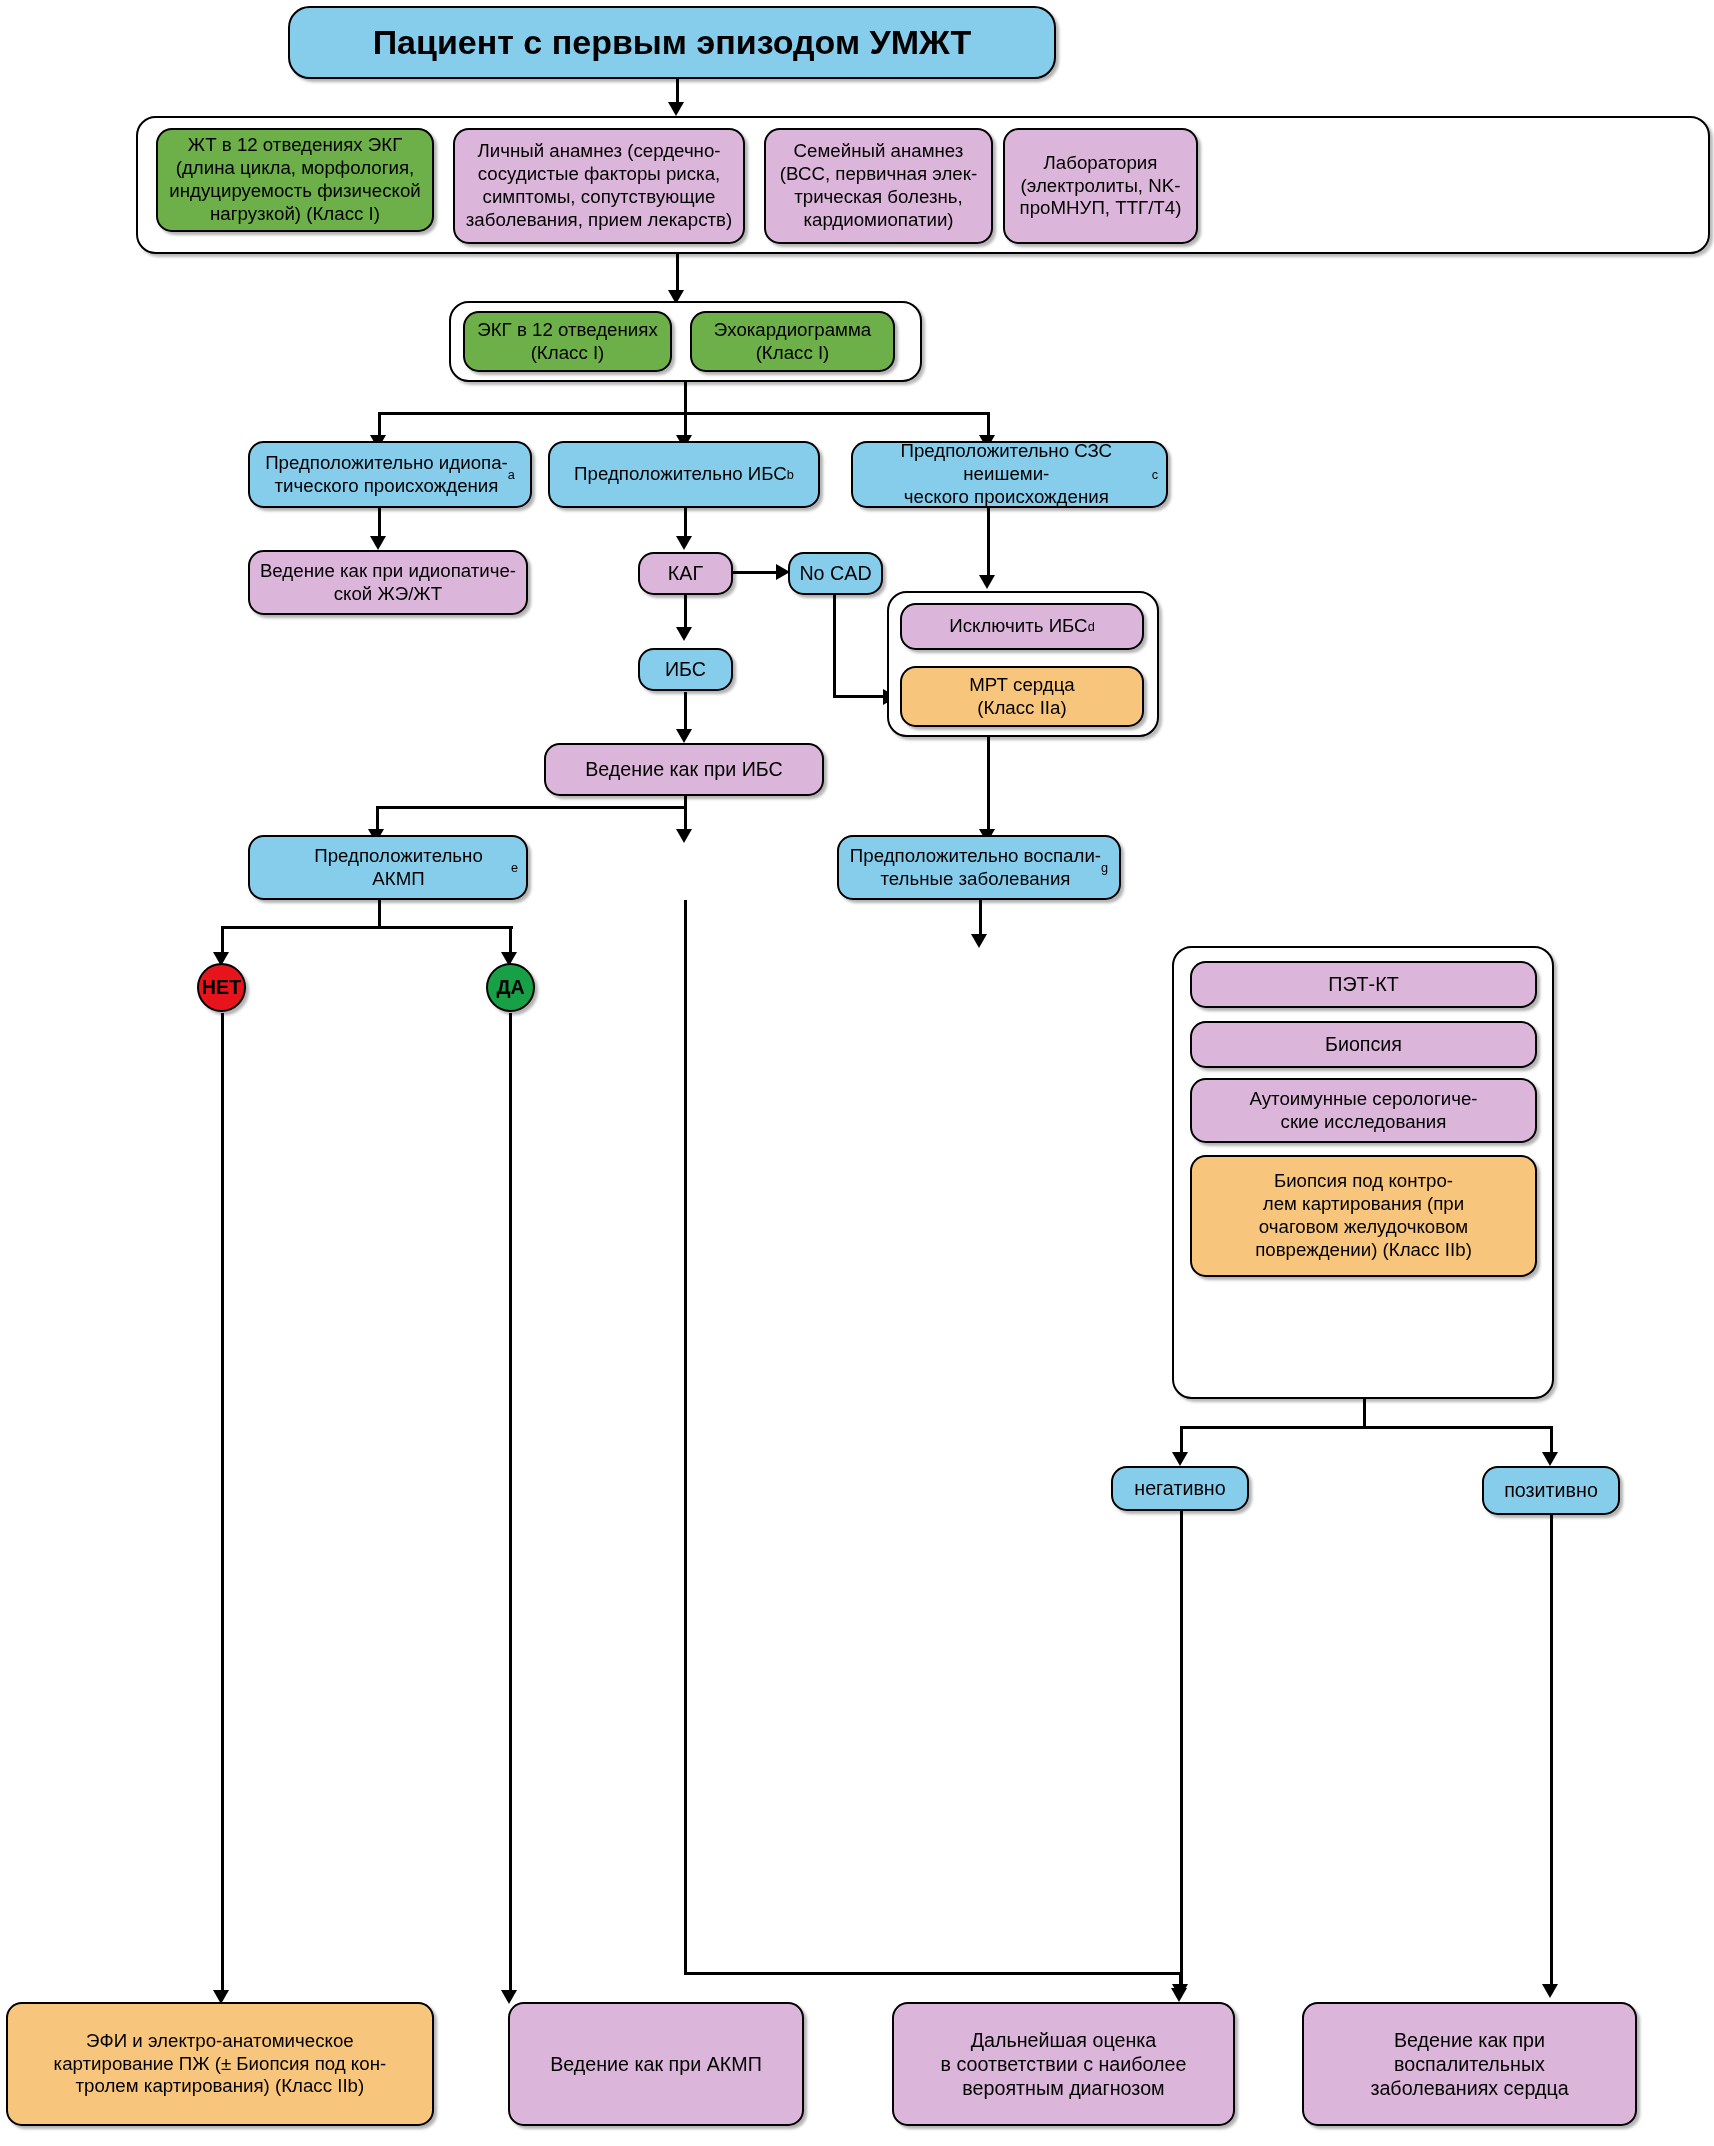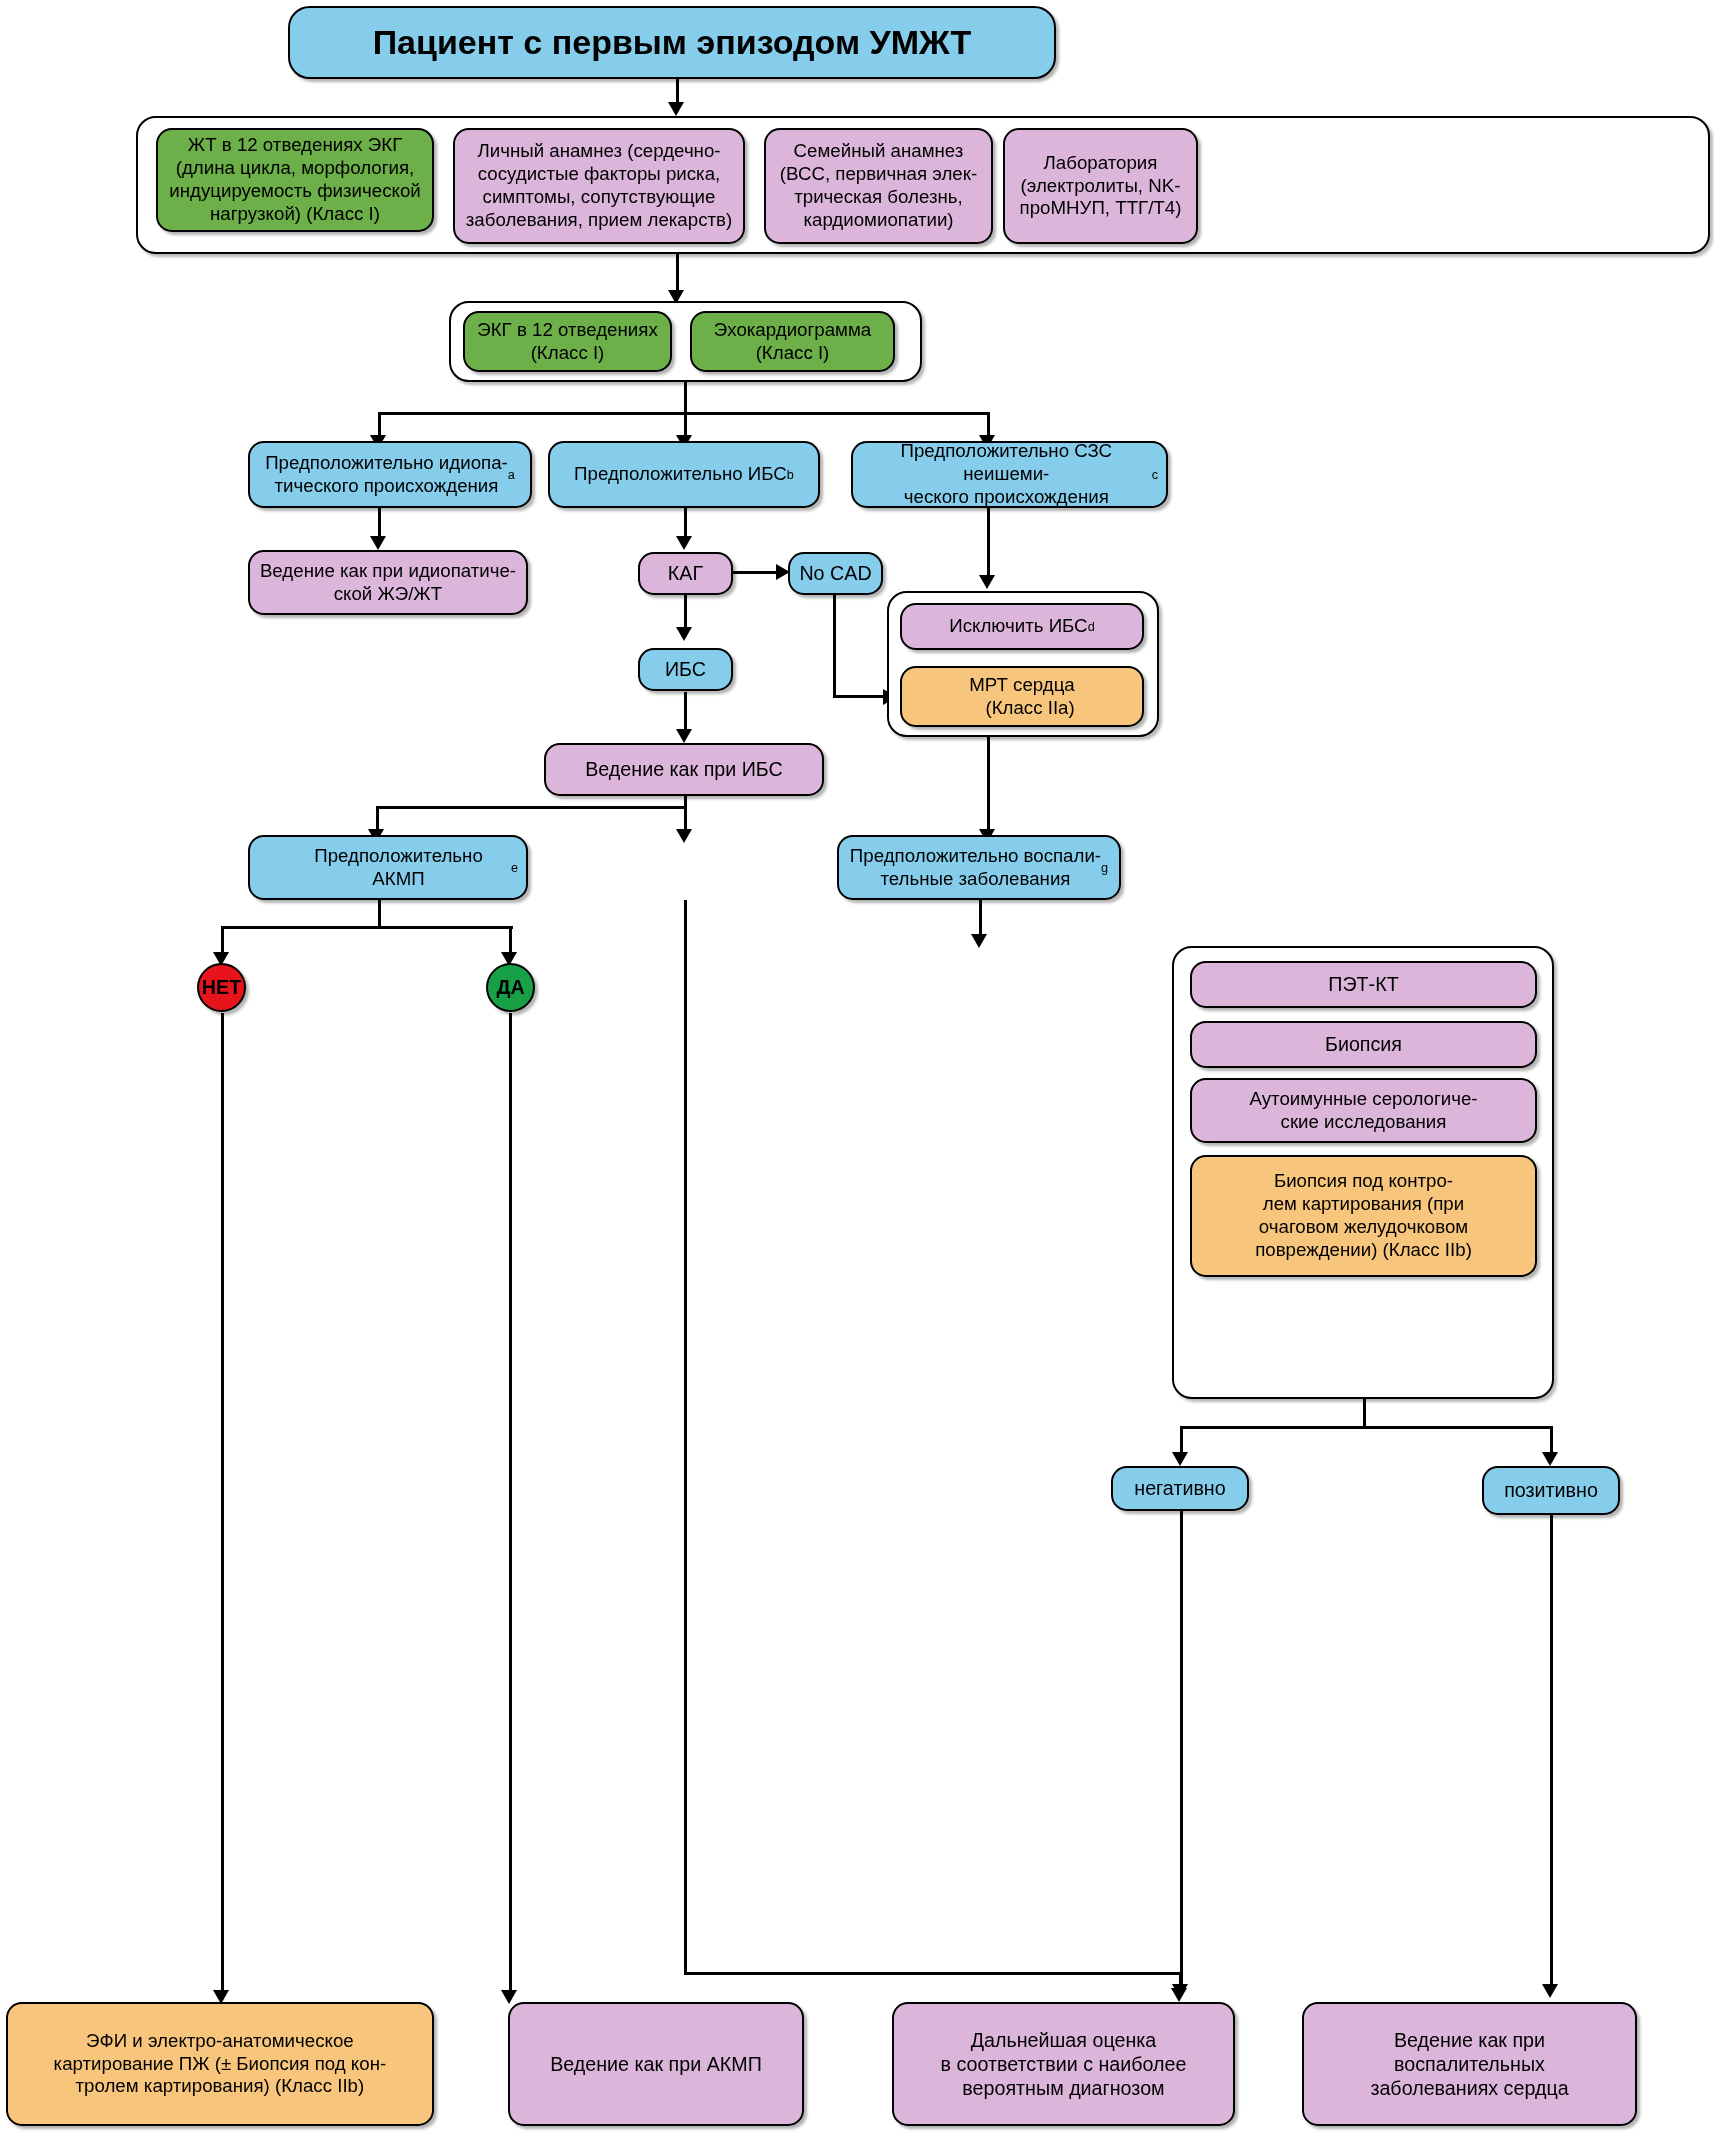--- a/index.html
+++ b/index.html
@@ -188,21 +188,21 @@
 
   <div class="ln v" style="left:987px; top:508px; height:75px;"></div>
   <div class="arrow" style="left:979px; top:575px;"></div>
 
   <div class="group" style="left:887px; top:591px; width:272px; height:146px;"></div>
 
   <div class="node purple" style="left:900px; top:603px; width:244px; height:47px; font-size:18.7px;">
     <span>Исключить ИБС</span><sup>d</sup>
   </div>
 
-  <div class="node orange" style="left:900px; top:666px; width:244px; height:61px; font-size:18.7px;text-align:right;">МРТ сердца
+  <div class="node orange" style="left:900px; top:666px; width:244px; height:61px; font-size:18.7px;">МРТ сердца
 (Класс IIa)</div>
 
   <div class="ln v" style="left:987px; top:737px; height:99px;"></div>
   <div class="ln v" style="left:987px; top:808px; height:27.6px;"></div>
   <div class="arrow" style="left:979px; top:829px;"></div>
 
   <div class="ln v" style="left:684px; top:796px; height:11.8px;"></div>
   <div class="ln h" style="left:376px; top:806px; width:309px;"></div>
   <div class="ln v" style="left:376px; top:806px; height:29.6px;"></div>
   <div class="arrow" style="left:368px; top:829px;"></div>

